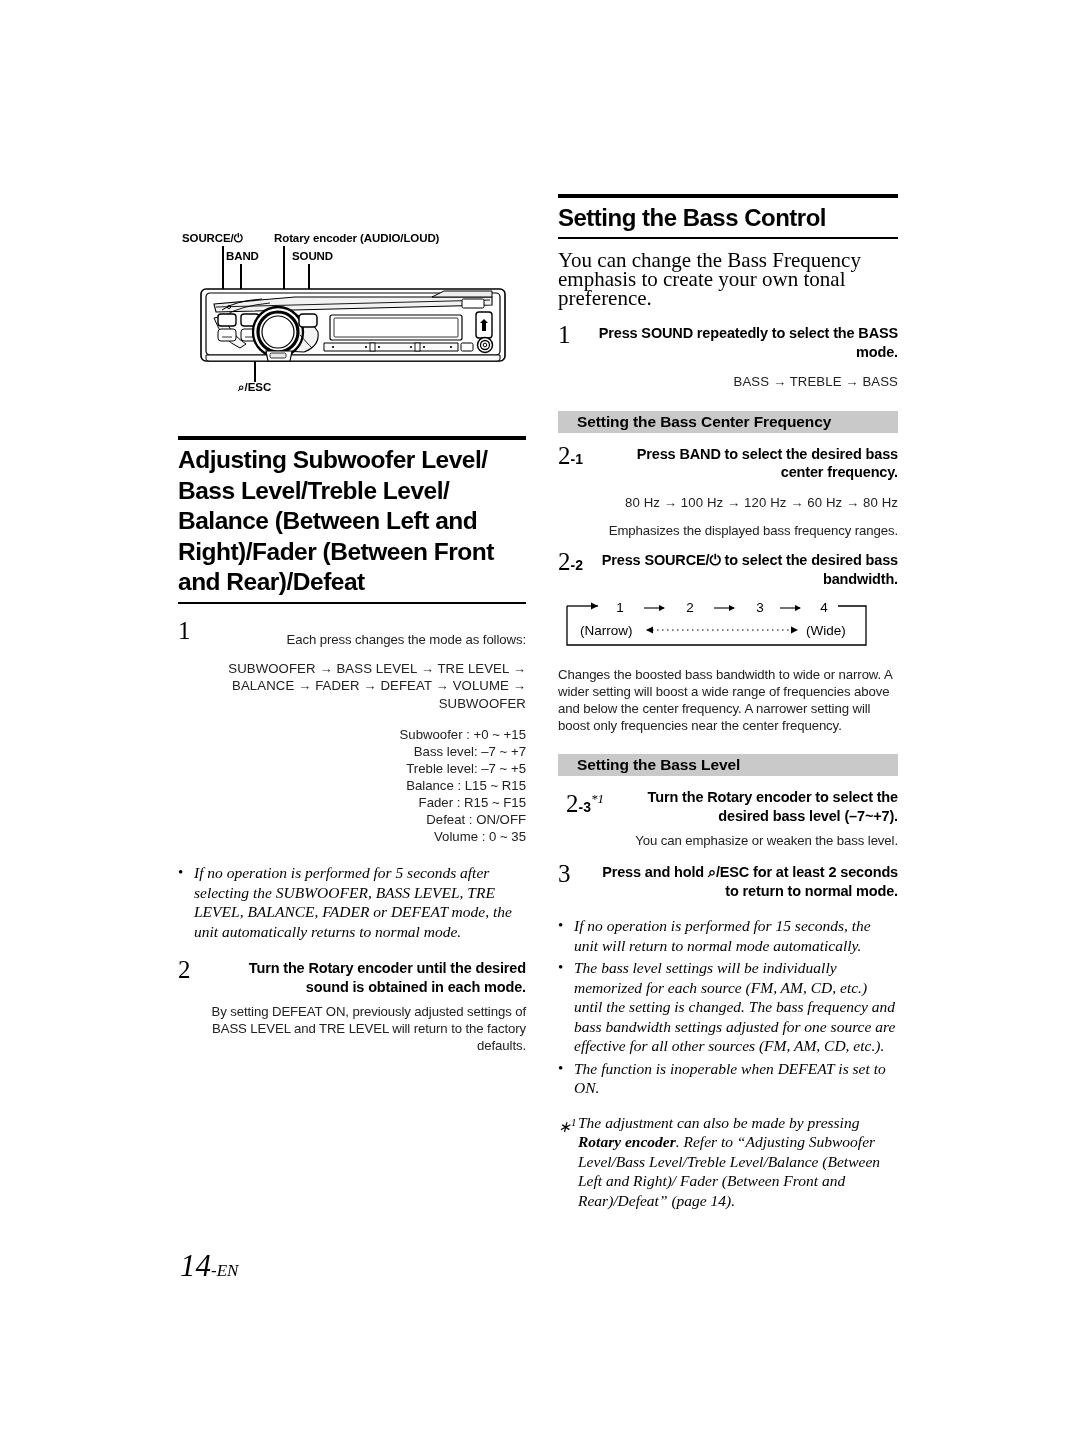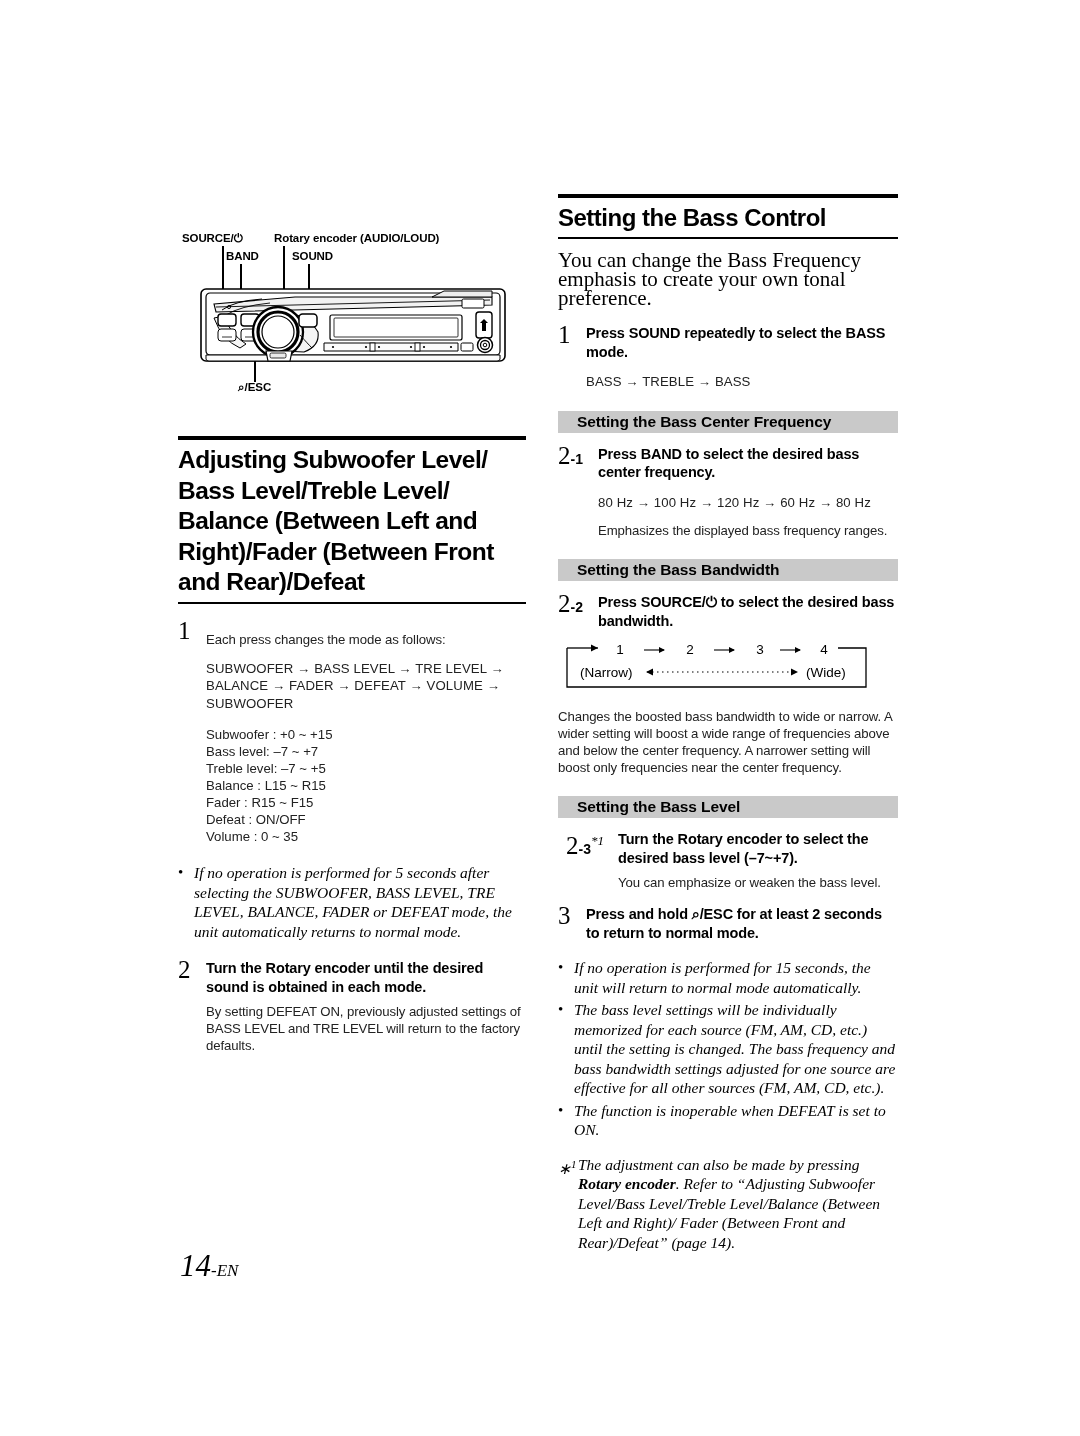--- a/index.html
+++ b/index.html
@@ -135,20 +135,21 @@
     font-weight: bold;
   }
   .step-num-sub .fnote {
     font-family: "Liberation Serif", serif;
     font-size: 13px;
     font-style: italic;
     vertical-align: super;
   }
   .step-body {
     flex: 1 1 auto;
+    text-align: right;
   }
   .step-title {
     font-family: "Liberation Sans", sans-serif;
     font-weight: bold;
     font-size: 14.5px;
     line-height: 18.5px;
     letter-spacing: -0.15px;
   }
   .step-title b { font-weight: bold; }
 
@@ -397,21 +398,20 @@
       <div class="step-num-sub"><span>2</span><span class="sub">-1</span></div>
       <div class="step-body">
         <div class="step-title">
           <span>Press </span><b>BAND</b><span> to select the desired bass center frequency.</span>
         </div>
         <div class="flow">80 Hz → 100 Hz → 120 Hz → 60 Hz → 80 Hz</div>
         <div class="body-sans">Emphasizes the displayed bass frequency ranges.</div>
       </div>
     </div>
 
-    <div class="gray-bar">Setting the Bass Bandwidth</div>
 
     <div class="step" style="margin-top:12px;">
       <div class="step-num-sub"><span>2</span><span class="sub">-2</span></div>
       <div class="step-body">
         <div class="step-title">
           <span>Press </span><b>SOURCE/⏻</b><span> to select the desired bass bandwidth.</span>
         </div>
       </div>
     </div>
 

